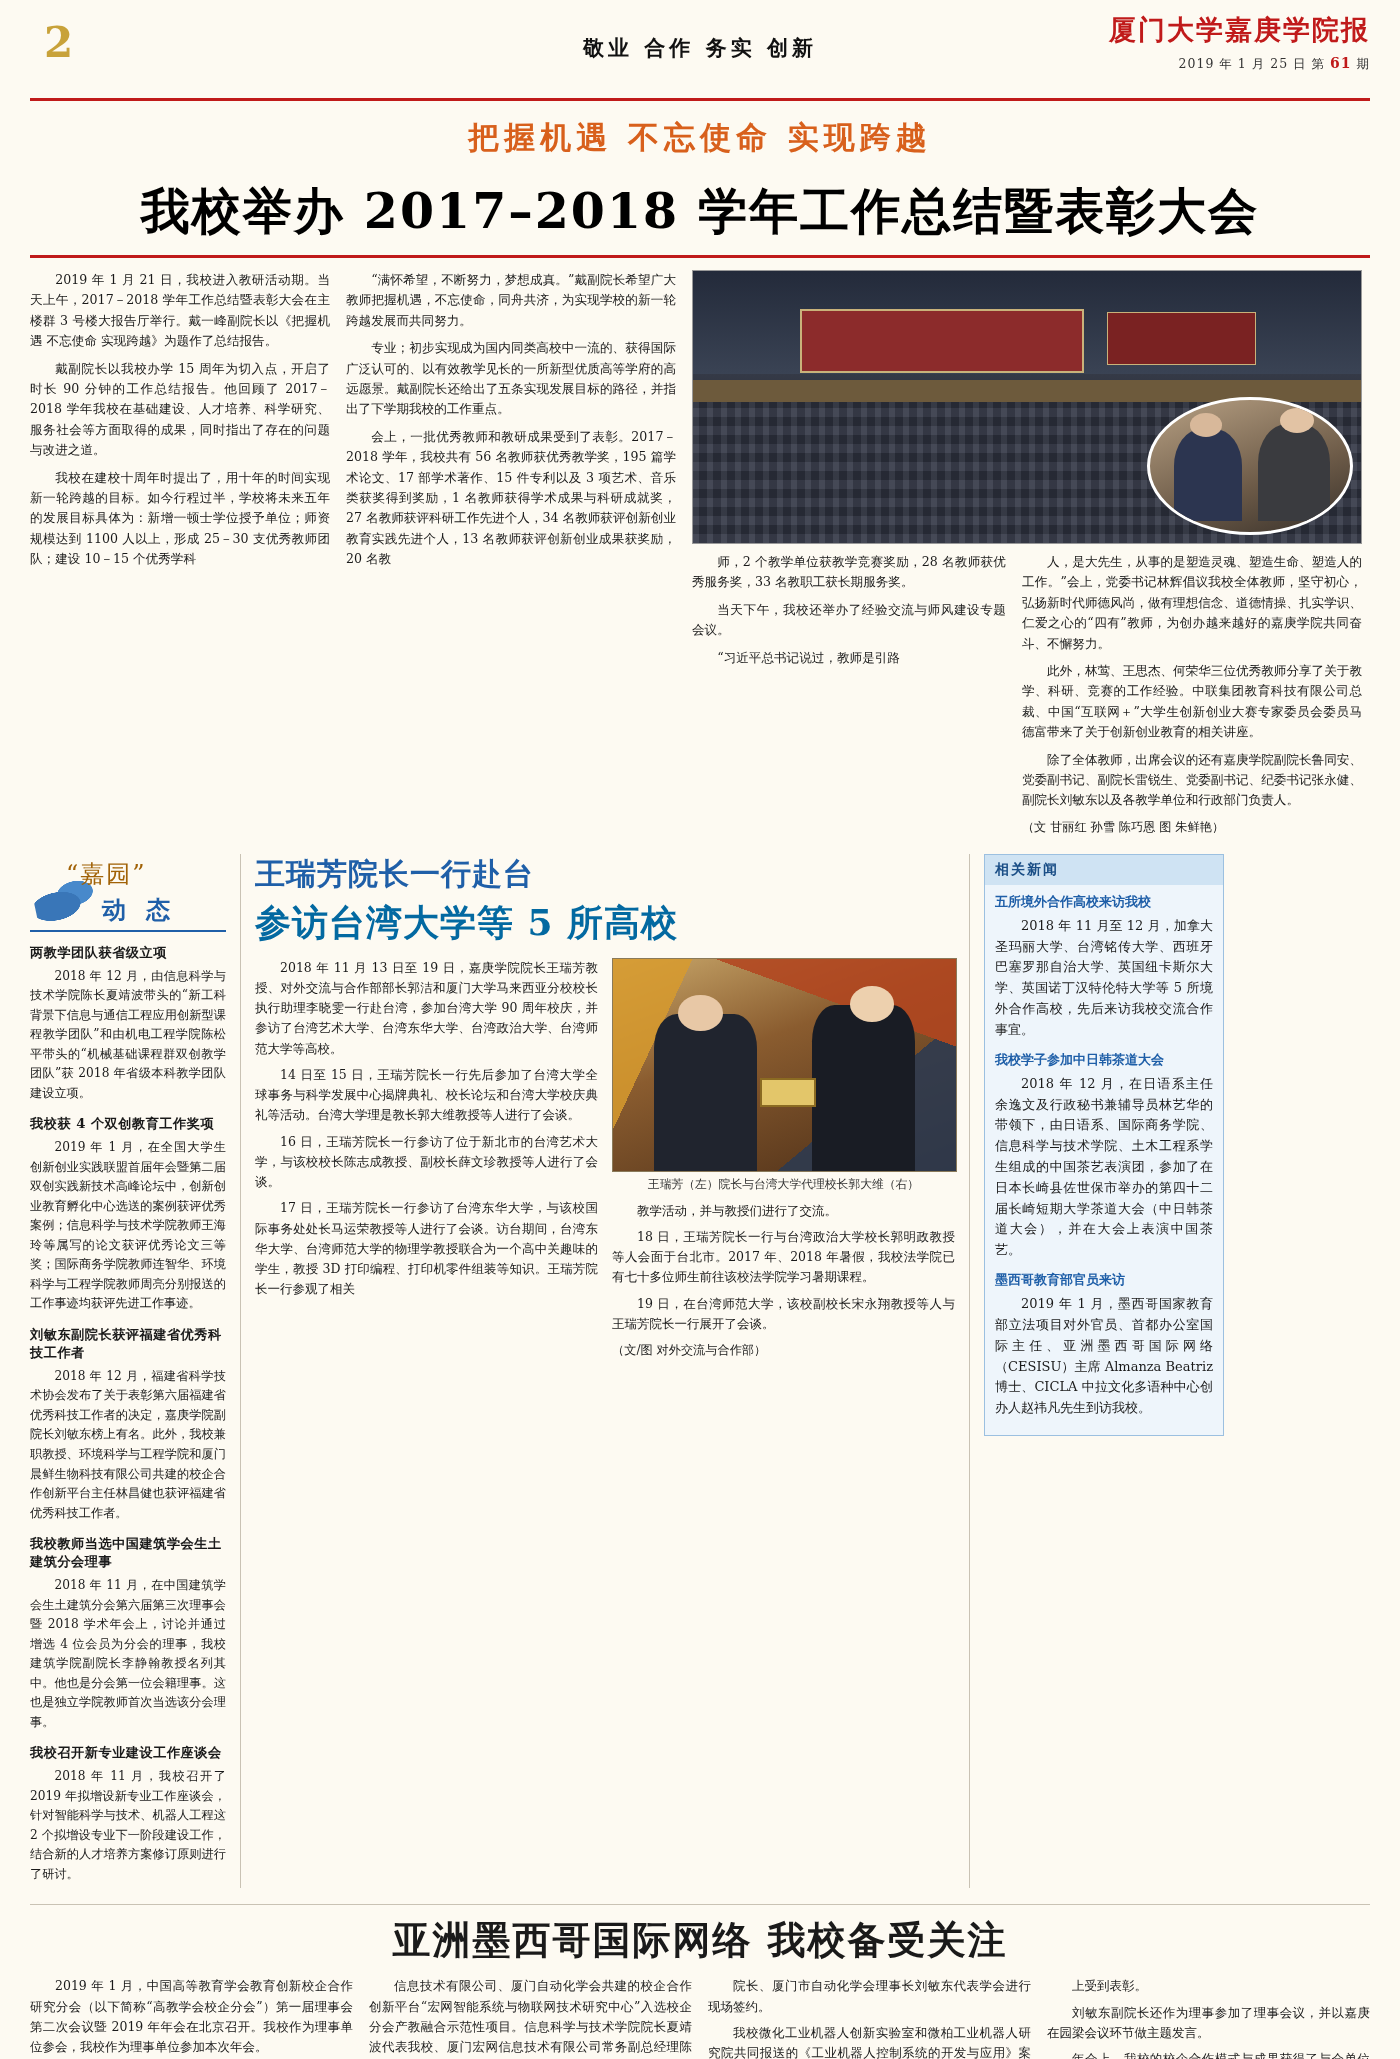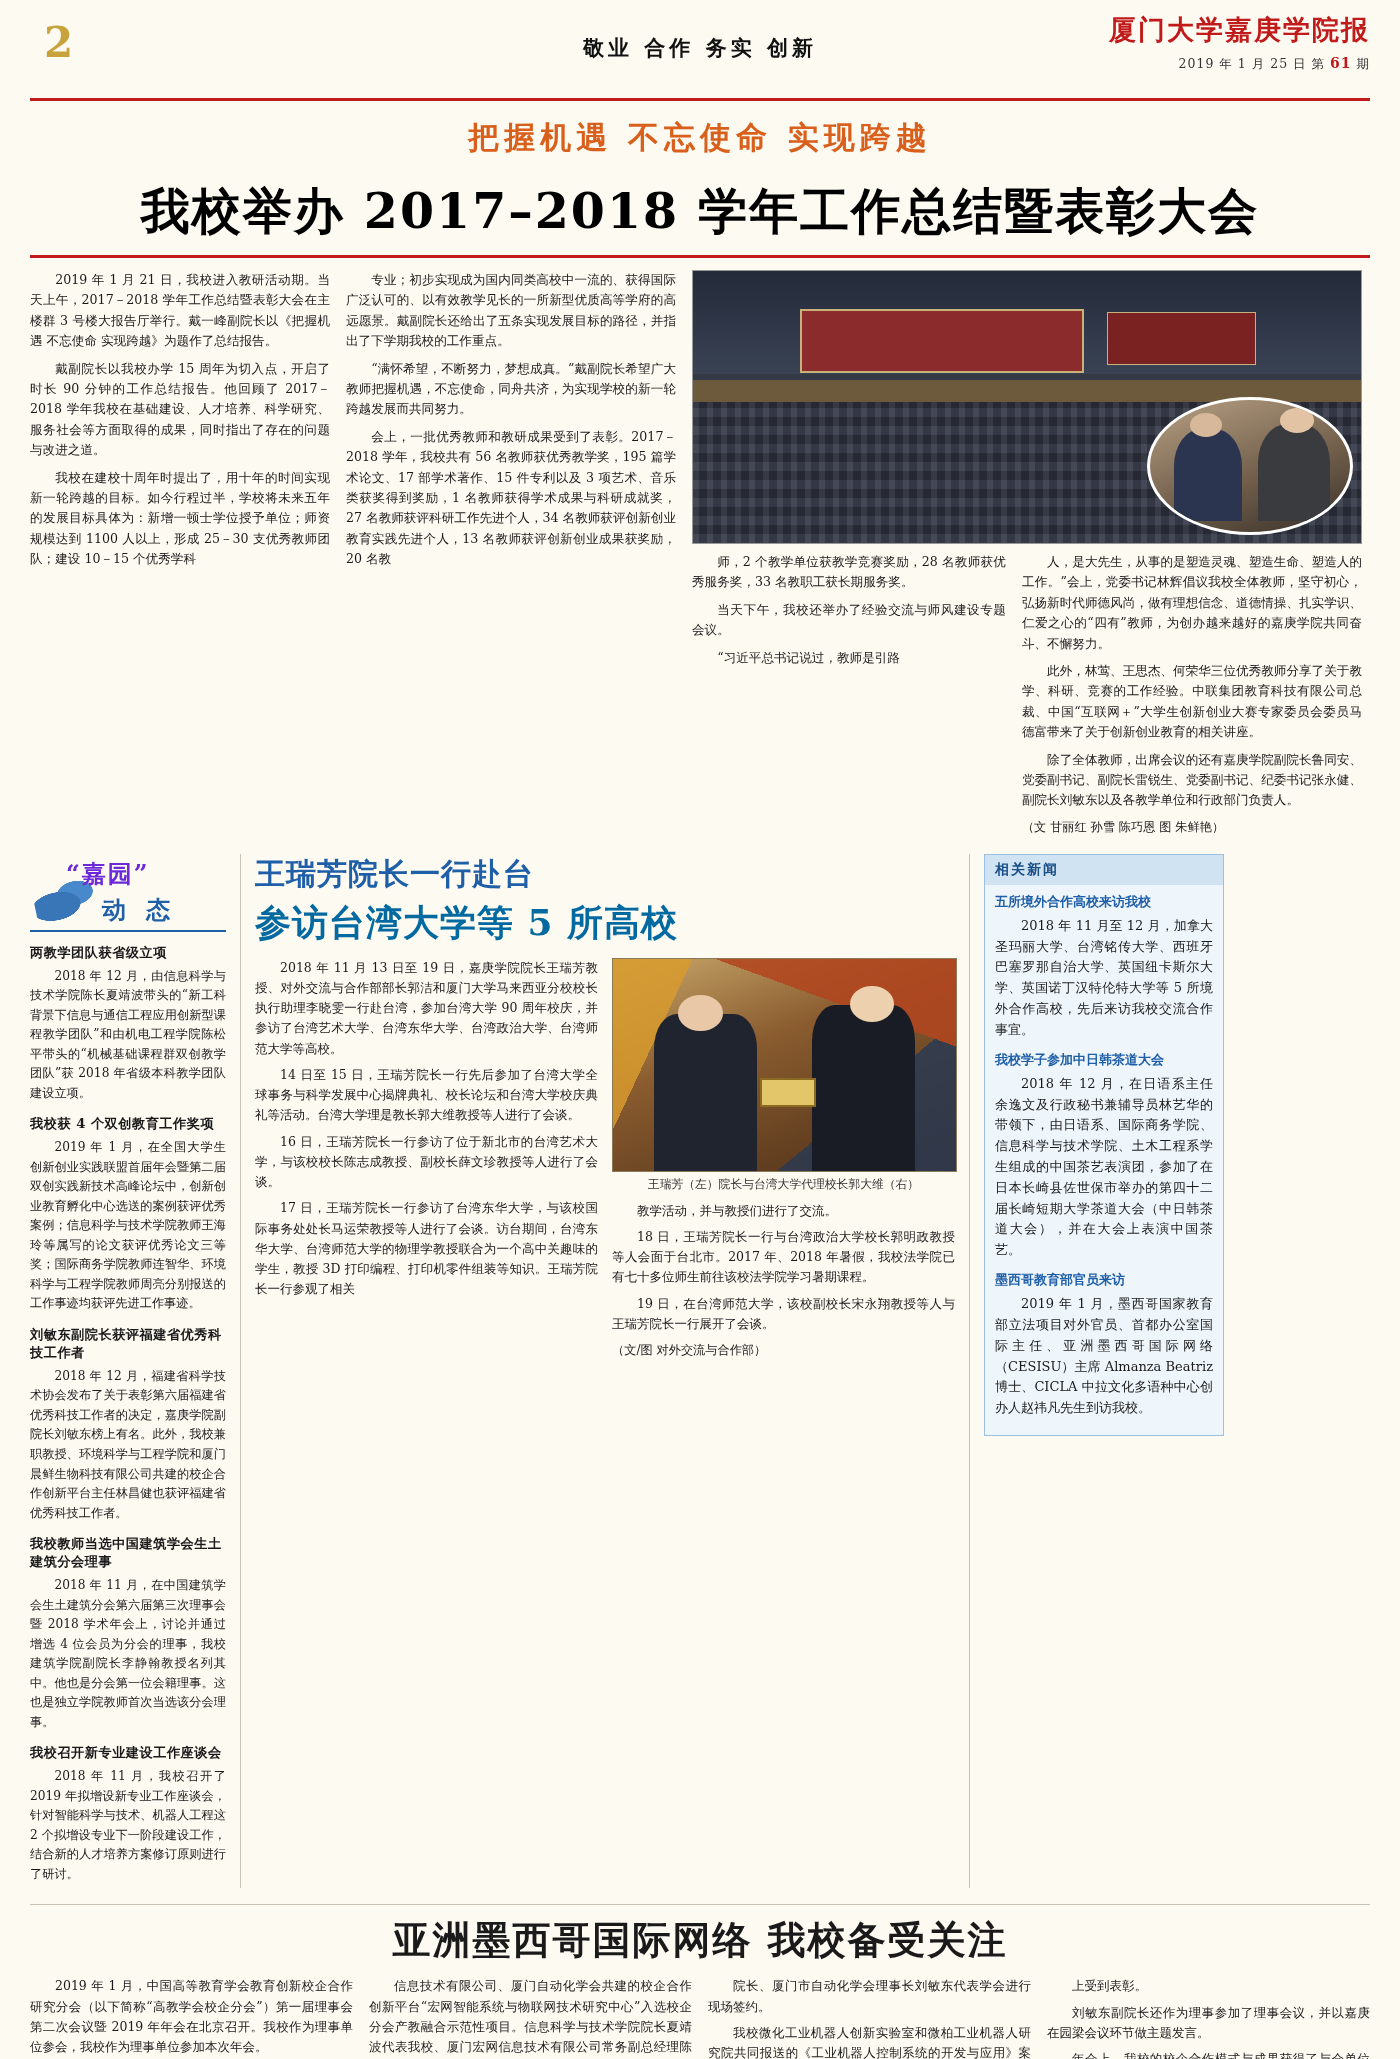--- a/index.html
+++ b/index.html
@@ -56,21 +56,21 @@
   }
   .photo-inset .p1{position:absolute;left:12%;top:22%;width:34%;height:70%;background:#2c3550;border-radius:40% 40% 0 0;}
   .photo-inset .p2{position:absolute;right:10%;top:18%;width:36%;height:74%;background:#3a3b3f;border-radius:40% 40% 0 0;}
   .photo-inset .h1{position:absolute;left:20%;top:10%;width:16%;height:18%;background:#d8b89a;border-radius:50%;}
   .photo-inset .h2{position:absolute;right:18%;top:6%;width:17%;height:19%;background:#e2c3a4;border-radius:50%;}
 
   
   .mid{display:flex;margin:18px 30px 0 30px;gap:14px;}
   .mid-left{width:196px;}
   .jiayuan-logo{position:relative;height:74px;}
-  .jiayuan-logo .t1{position:absolute;left:36px;top:4px;font-size:24px;font-weight:bold;color:#6d28d9;letter-spacing:2px;}
+  .jiayuan-logo .t1{position:absolute;left:36px;top:4px;font-size:24px;font-weight:normal;color:#a16207;letter-spacing:2px;}
   .jiayuan-logo .t2{position:absolute;left:72px;top:40px;font-size:24px;font-weight:bold;color:#1f5fa8;letter-spacing:6px;}
   .jiayuan-logo .leaf{position:absolute;left:4px;top:22px;width:70px;height:46px;
     background:radial-gradient(ellipse at 30% 60%,#2f6fb5 0 35%,transparent 36%),
                radial-gradient(ellipse at 60% 40%,#3f84c9 0 30%,transparent 31%);
     transform:rotate(-12deg);opacity:.95;}
   .jiayuan-rule{height:2px;background:#1f5fa8;margin-top:2px;}
   .brief h4{font-size:13.2px;margin:12px 0 5px 0;font-weight:bold;letter-spacing:.5px;}
   .brief p{font-size:12.2px;line-height:1.6;margin:0 0 4px 0;text-align:justify;text-indent:2em;}
 
   .mid-center{width:700px;border-left:1px solid #c9c2b4;border-right:1px solid #c9c2b4;padding:0 14px;}
@@ -131,22 +131,22 @@
     <div class="lead-rule"></div>
   </div>
 
   <div class="lead-body">
     <div class="col lead-c1">
       <p>2019 年 1 月 21 日，我校进入教研活动期。当天上午，2017－2018 学年工作总结暨表彰大会在主楼群 3 号楼大报告厅举行。戴一峰副院长以《把握机遇 不忘使命 实现跨越》为题作了总结报告。</p>
       <p>戴副院长以我校办学 15 周年为切入点，开启了时长 90 分钟的工作总结报告。他回顾了 2017－2018 学年我校在基础建设、人才培养、科学研究、服务社会等方面取得的成果，同时指出了存在的问题与改进之道。</p>
       <p>我校在建校十周年时提出了，用十年的时间实现新一轮跨越的目标。如今行程过半，学校将未来五年的发展目标具体为：新增一顿士学位授予单位；师资规模达到 1100 人以上，形成 25－30 支优秀教师团队；建设 10－15 个优秀学科</p>
     </div>
     <div class="col lead-c2">
+      <p>“满怀希望，不断努力，梦想成真。”戴副院长希望广大教师把握机遇，不忘使命，同舟共济，为实现学校的新一轮跨越发展而共同努力。</p>
       <p>专业；初步实现成为国内同类高校中一流的、获得国际广泛认可的、以有效教学见长的一所新型优质高等学府的高远愿景。戴副院长还给出了五条实现发展目标的路径，并指出了下学期我校的工作重点。</p>
-      <p>“满怀希望，不断努力，梦想成真。”戴副院长希望广大教师把握机遇，不忘使命，同舟共济，为实现学校的新一轮跨越发展而共同努力。</p>
       <p>会上，一批优秀教师和教研成果受到了表彰。2017－2018 学年，我校共有 56 名教师获优秀教学奖，195 篇学术论文、17 部学术著作、15 件专利以及 3 项艺术、音乐类获奖得到奖励，1 名教师获得学术成果与科研成就奖，27 名教师获评科研工作先进个人，34 名教师获评创新创业教育实践先进个人，13 名教师获评创新创业成果获奖励，20 名教</p>
     </div>
     <div class="col lead-c3">
       <div class="photo" style="height:272px;">
         <div class="halltop"></div>
         <div class="screen"></div>
         <div class="screen2"></div>
         <div class="stage"></div>
         <div class="seats"></div>
         <div class="photo-inset">

